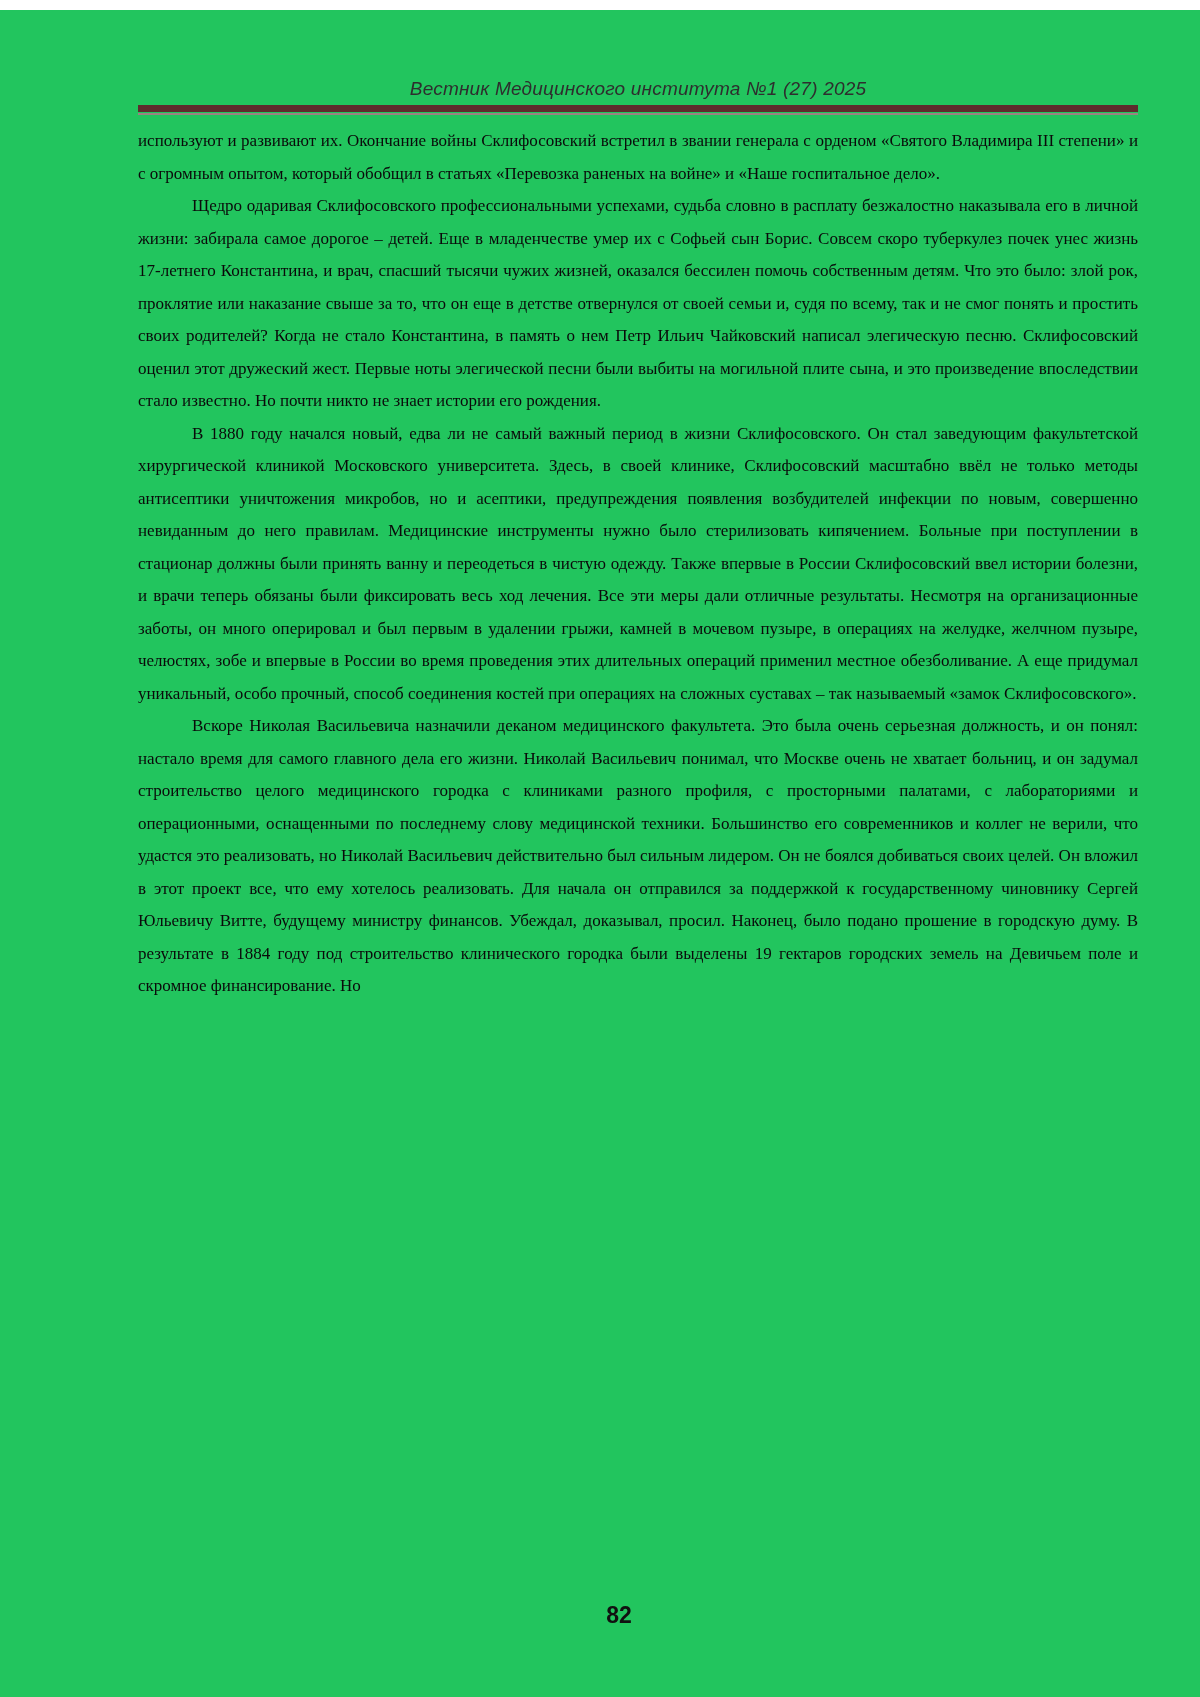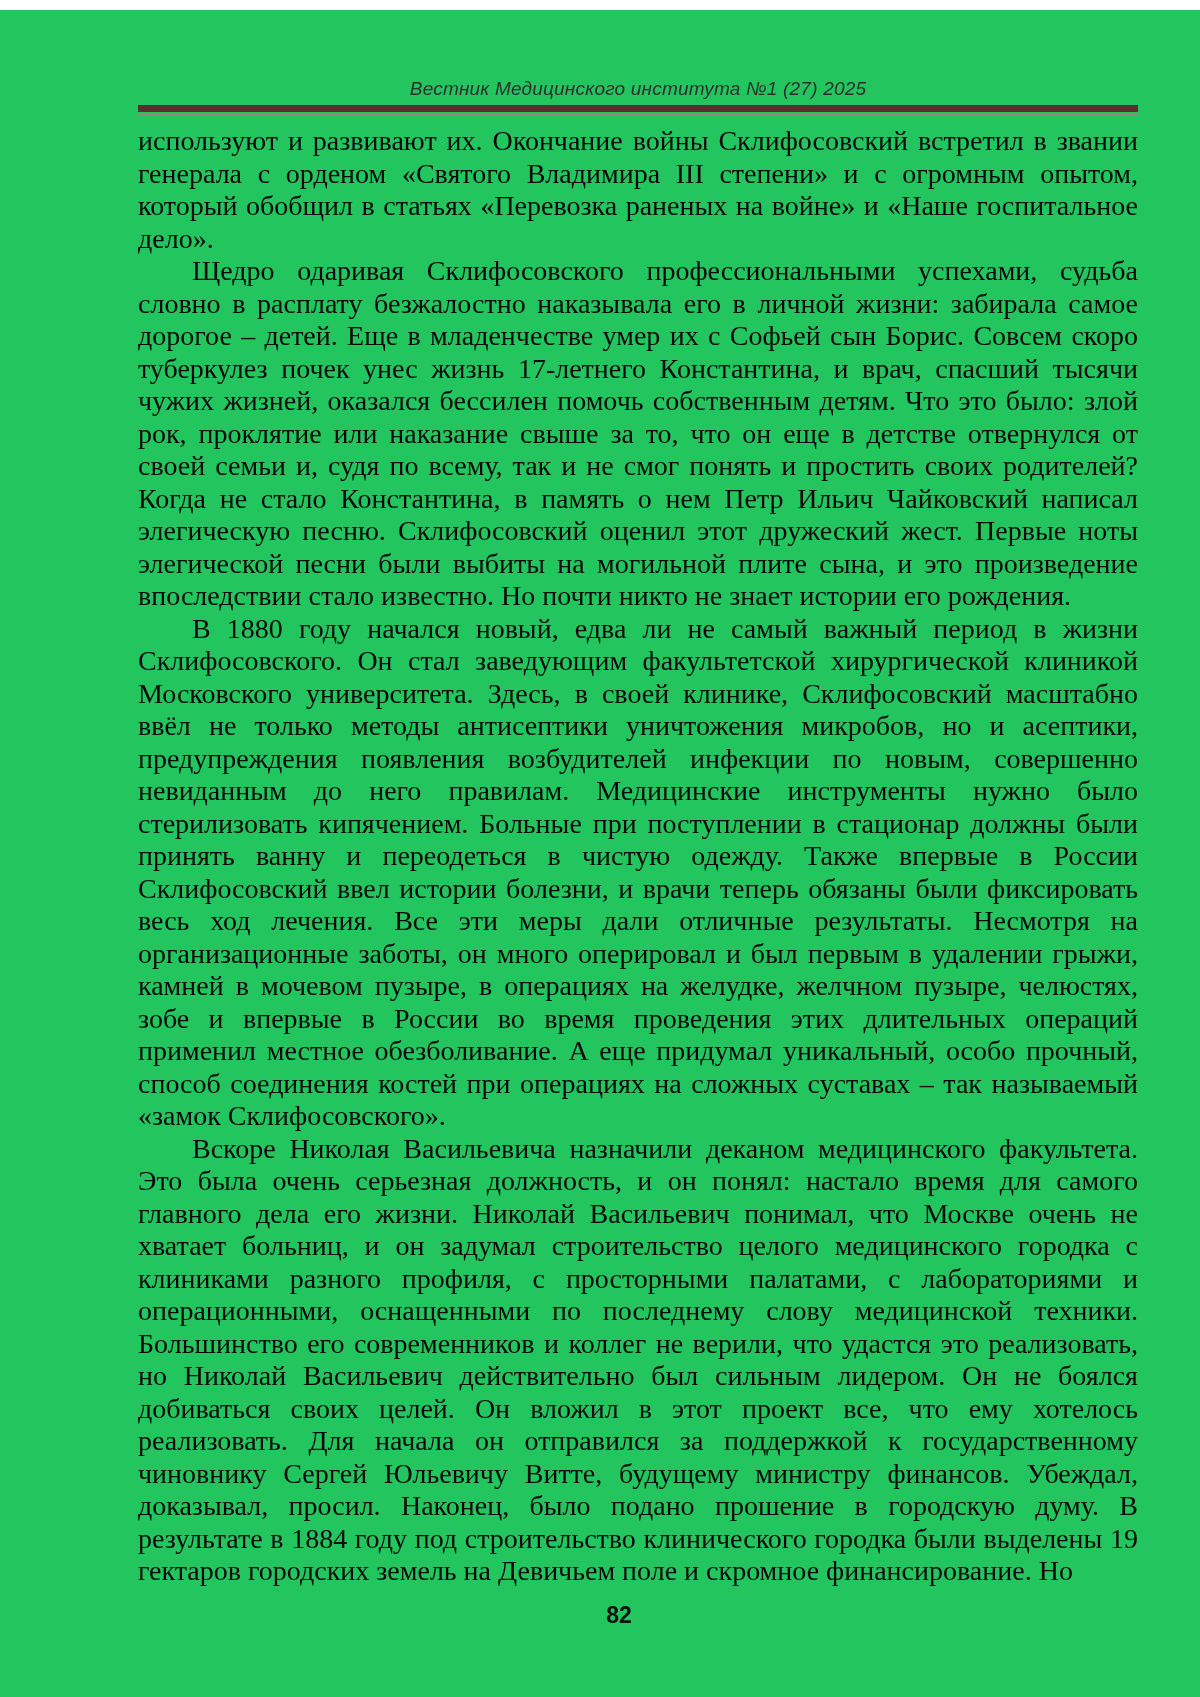--- a/index.html
+++ b/index.html
@@ -37,21 +37,21 @@
     background: #5e2c2d;
   }
   .header-rule-thin {
     height: 2px;
     margin-top: 1px;
     background: #9c8181;
   }
   .body-text {
     width: 1000px;
     margin: 10px auto 0 auto;
-    font-size: 28px;
+    font-size: 17px;
     line-height: 32.5px;
     text-align: justify;
   }
   .body-text p {
     margin: 0;
   }
   .body-text p.indent {
     text-indent: 54px;
   }
   .footer {

